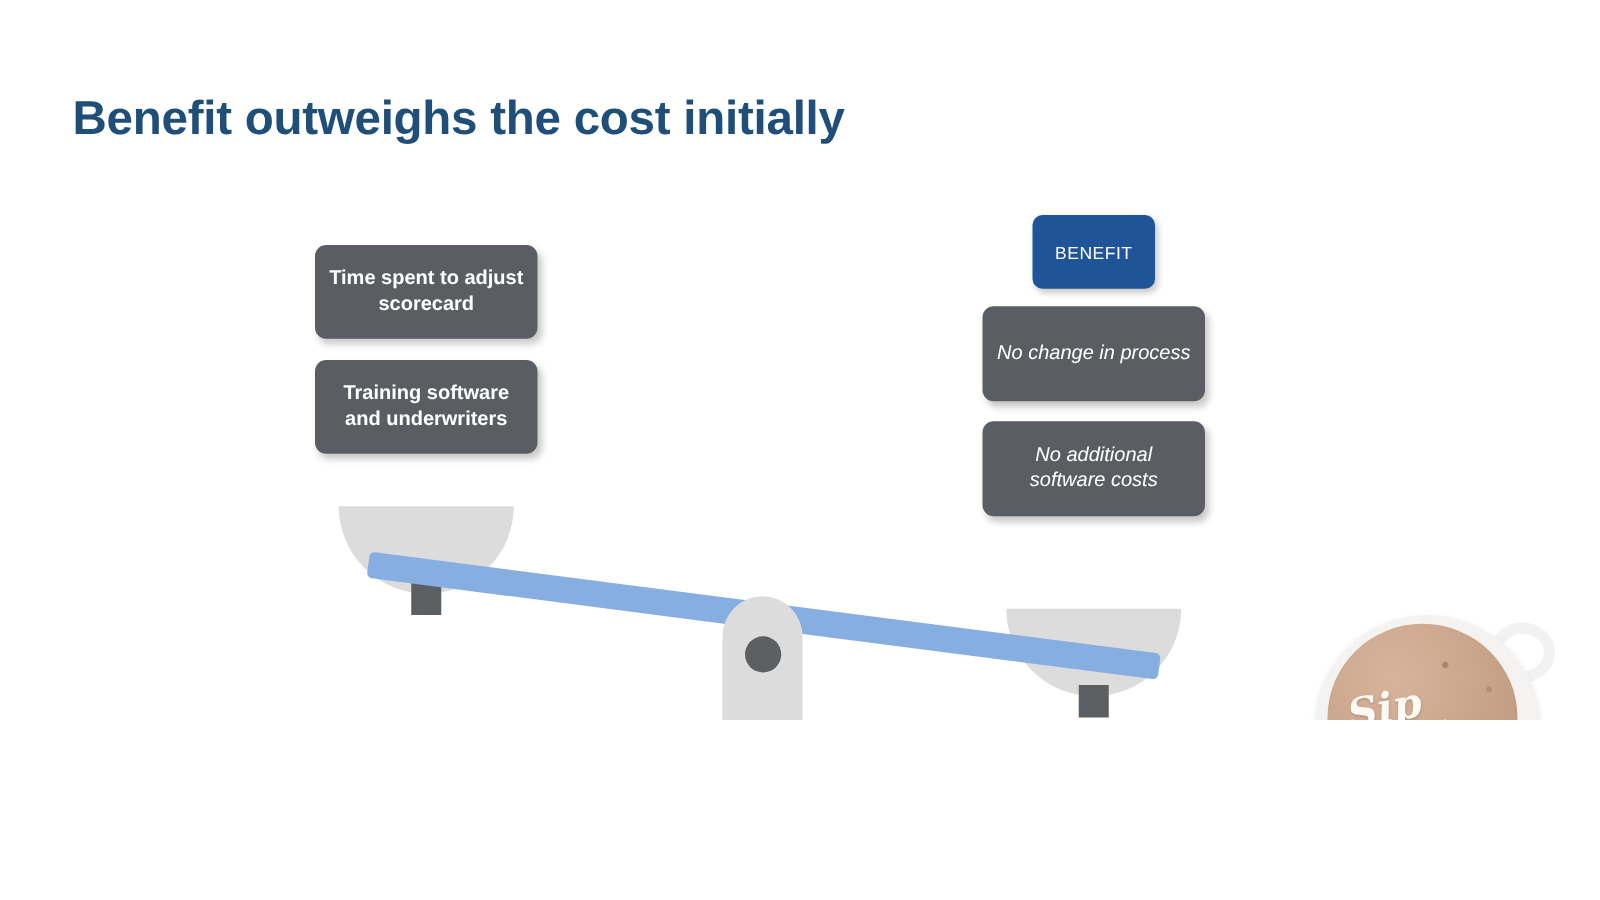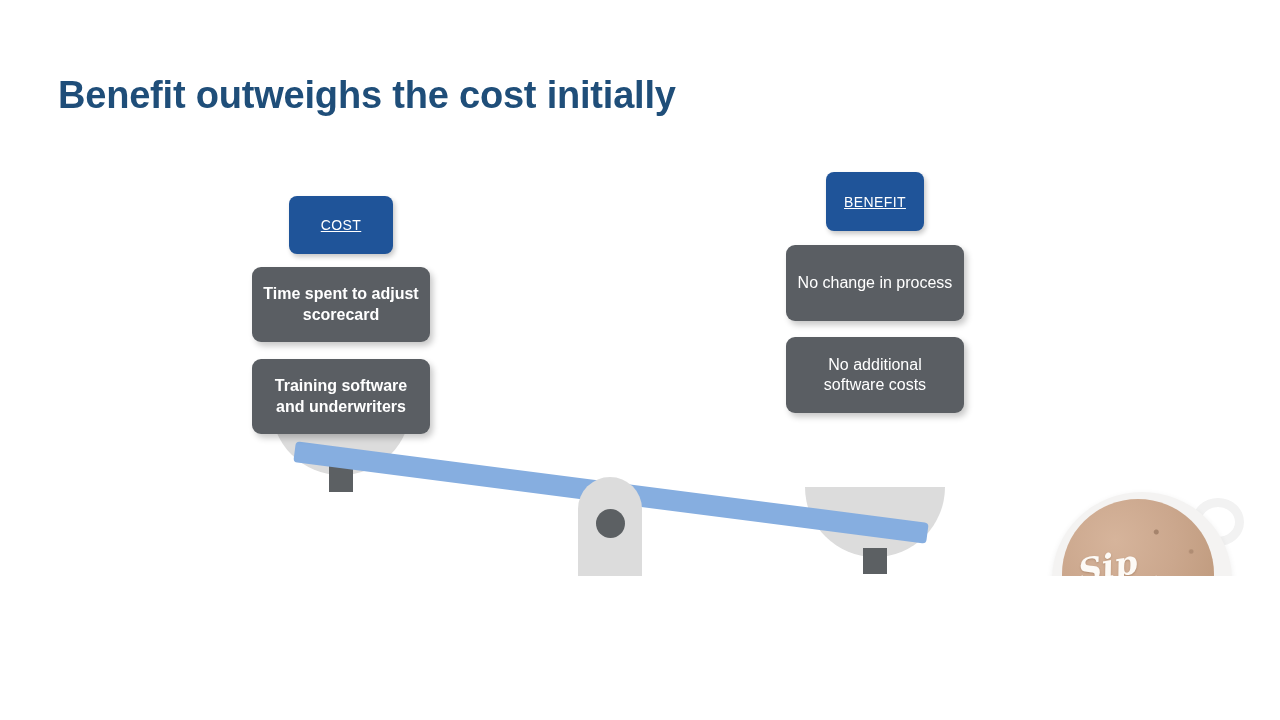--- a/index.html
+++ b/index.html
@@ -120,21 +120,20 @@
     background: #1f5499;
     color: #ffffff;
     border-radius: 8px;
     text-align: center;
     font-size: 14px;
     letter-spacing: 0.4px;
     box-shadow: 2px 3px 5px rgba(0,0,0,0.22);
     display: flex;
     align-items: center;
     justify-content: center;
-    text-decoration: underline;
   }
   .col-cost .cat-header {
     width: 104px;
     height: 58px;
     margin: 0 auto 13px auto;
   }
   .col-benefit .cat-header {
     width: 98px;
     height: 59px;
     margin: 0 auto 14px auto;
@@ -157,20 +156,21 @@
   .col-cost .item-box {
     width: 178px;
     height: 75px;
     margin-bottom: 17px;
     font-weight: bold;
   }
   .col-benefit .item-box {
     width: 178px;
     height: 76px;
     margin-bottom: 16px;
+    font-style: italic;
   }
 
   
   .logo {
     position: absolute;
     left: 1048px;
     top: 486px;
     width: 198px;
     height: 184px;
   }
@@ -270,21 +270,20 @@
       <div class="pan-post"></div>
     </div>
 
     <div class="beam"></div>
     <div class="fulcrum"></div>
     <div class="pivot"></div>
     <div class="base-plate"></div>
   </div>
 
   <div class="column col-cost">
-    <div class="cat-header">COST</div>
     <div class="item-box">Time spent to adjust scorecard</div>
     <div class="item-box">Training software and underwriters</div>
   </div>
 
   <div class="column col-benefit">
     <div class="cat-header">BENEFIT</div>
     <div class="item-box">No change in process</div>
     <div class="item-box">No additional software costs</div>
   </div>
 

